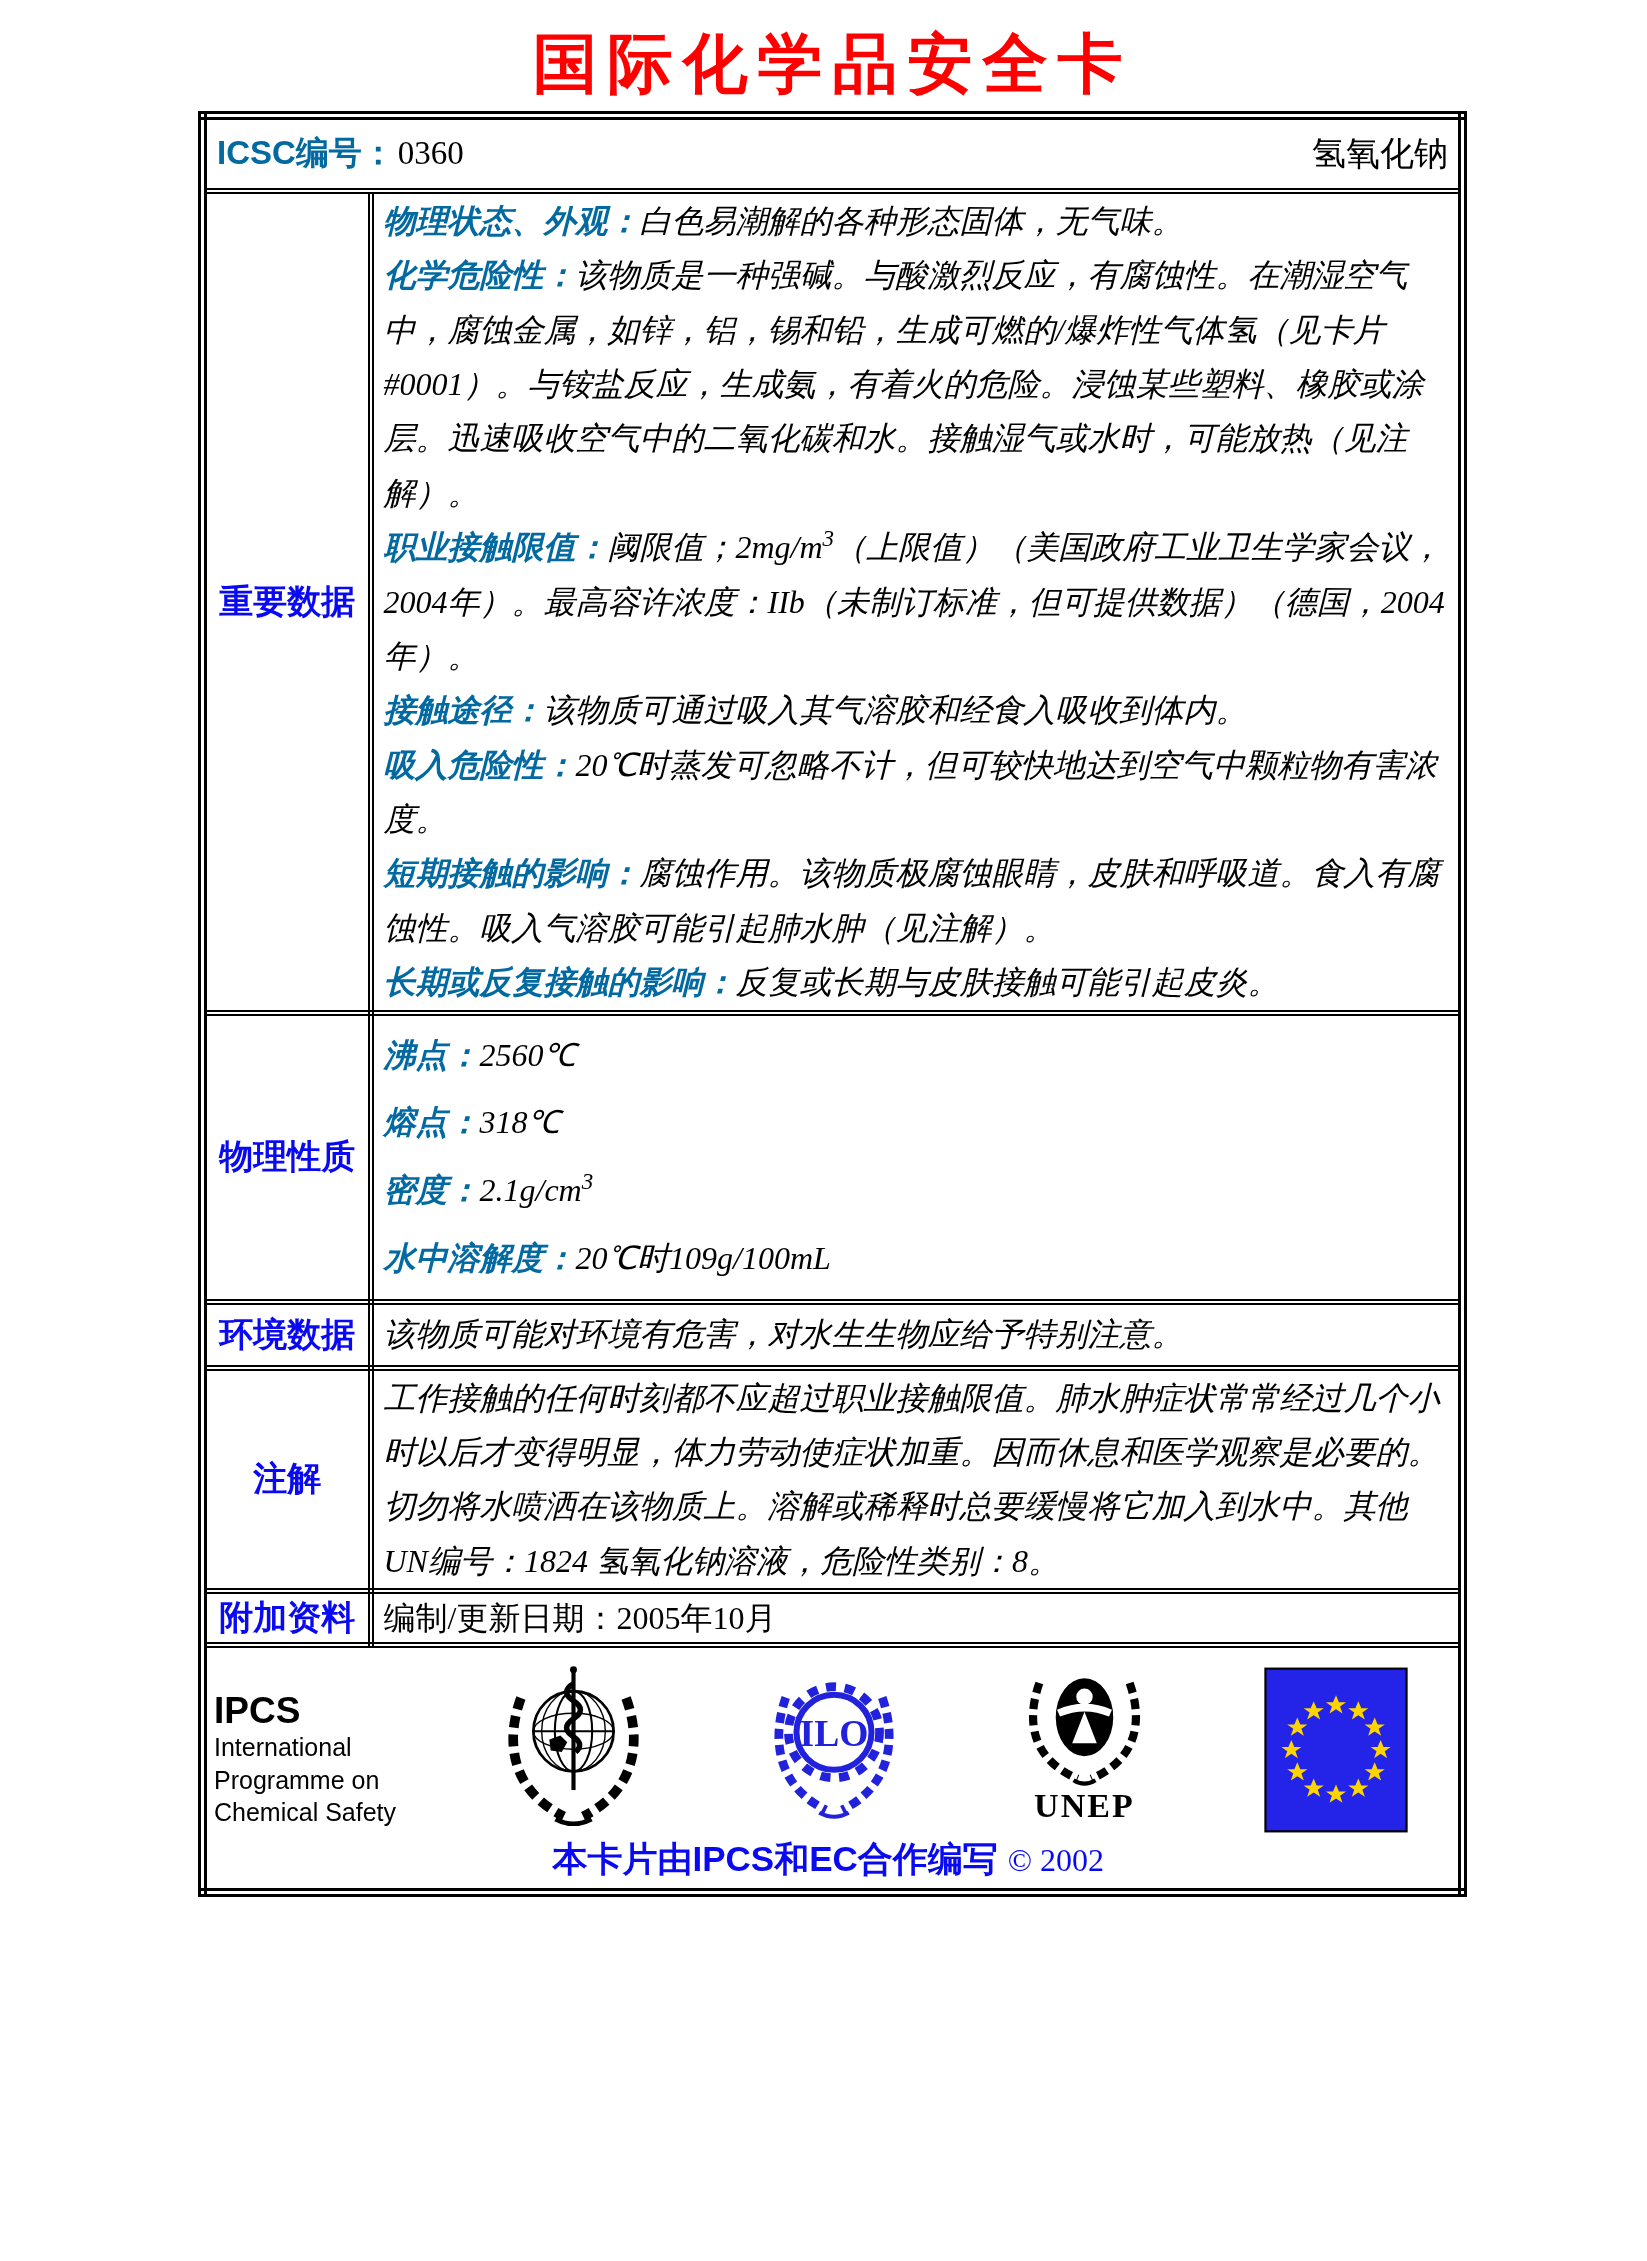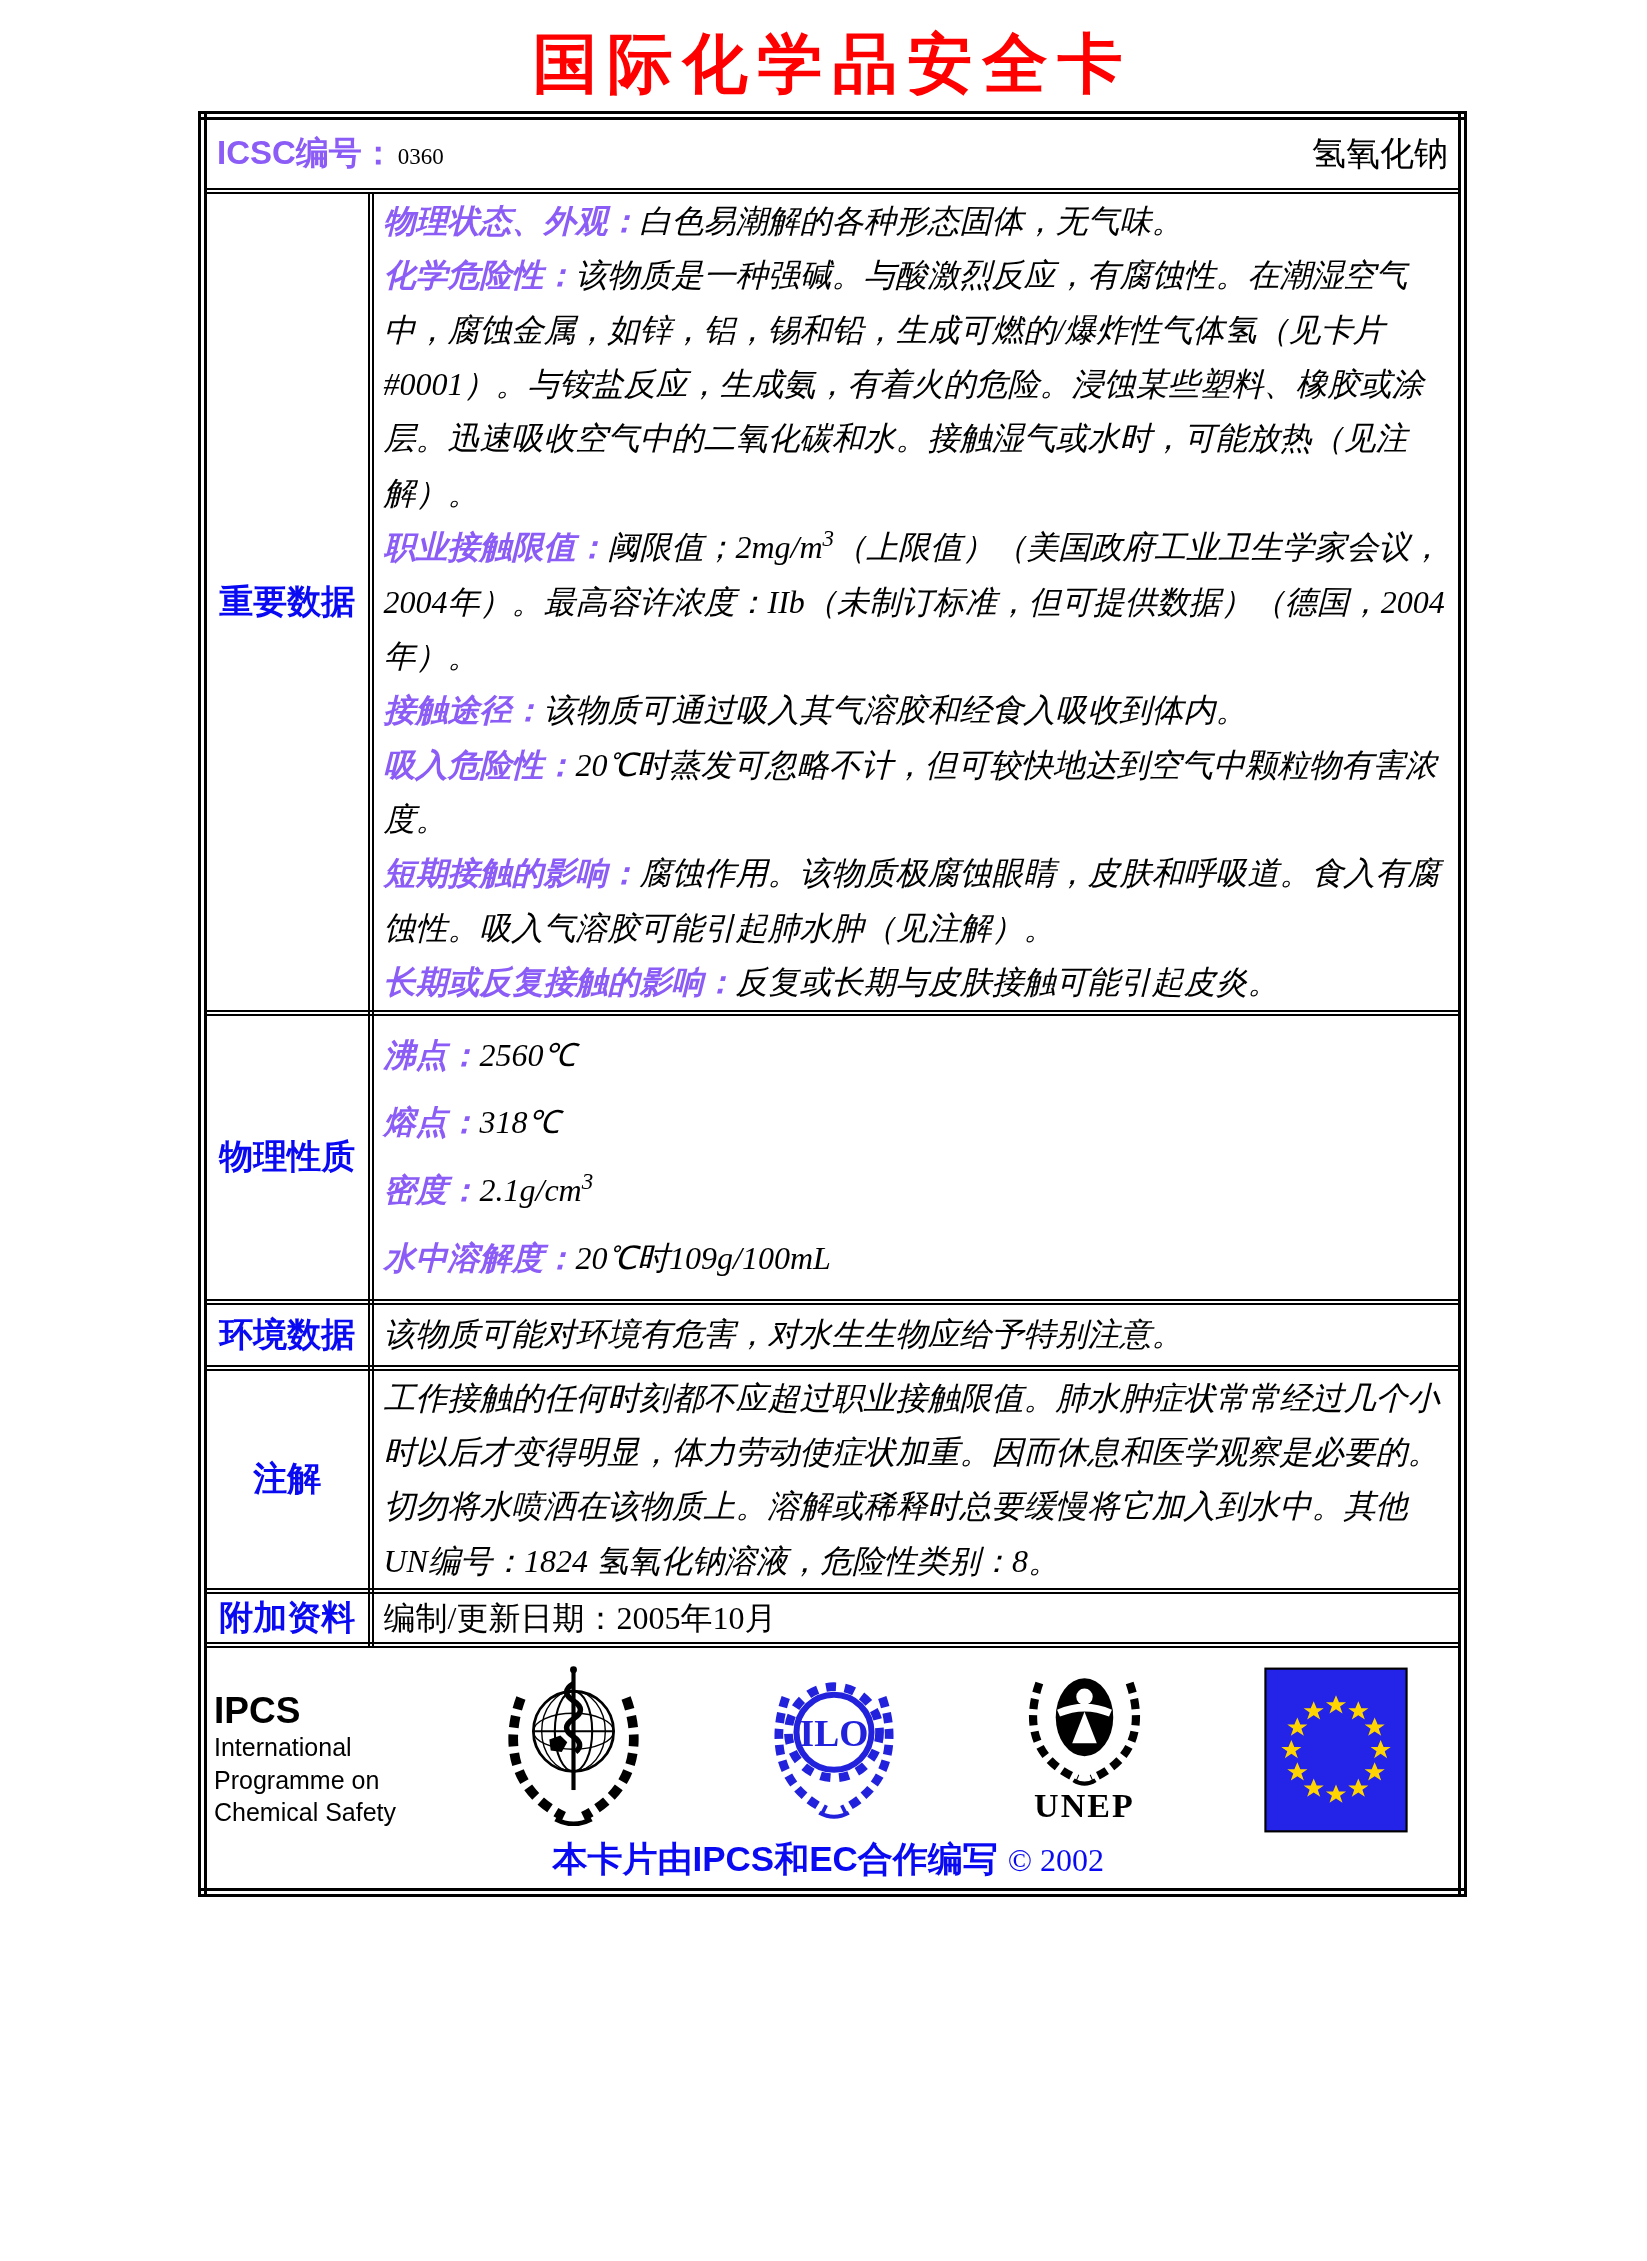--- a/index.html
+++ b/index.html
@@ -14,25 +14,25 @@
     font-size:65px; line-height:1.1; color:#fe0000; letter-spacing:10px;
   }
   table.card {
     border-collapse:collapse; width:1269px; margin-top:11.3px;
     table-layout:fixed; border:9.2px double #000;
   }
   td { border:6.3px double #000; vertical-align:middle; }
   td.hdr-cell { height:68px; padding:0 10px; }
   .hdr-flex { display:flex; justify-content:space-between; align-items:center; }
   .blue-lbl, .lbl {
-    color:#8b5cf6; font-weight:bold;
+    color:#0369a1; font-weight:bold;
     font-family:"Liberation Sans", sans-serif;
   }
   .hdr-left { font-size:33px; }
-  .hdr-num { font-size:23px; font-family:"Liberation Serif", serif; color:#000; font-weight:normal; }
+  .hdr-num { font-size:33px; font-family:"Liberation Serif", serif; color:#000; font-weight:normal; }
   .hdr-name { font-size:34px; }
   td.row-label {
     width:168px; text-align:center; color:#0a0af2; font-weight:bold;
     font-family:"Liberation Sans", sans-serif; font-size:34px;
   }
   td.row-content { padding:0 10px; font-size:32px; line-height:1.70; vertical-align:middle;font-style:italic; }
   .para { margin:0; text-align:left; }
   sup.raised { font-size:0.72em; vertical-align:super; line-height:0; }
   td.phys { vertical-align:middle; }
   .phys-line { margin:0; line-height:2.12; font-size:32px; }

